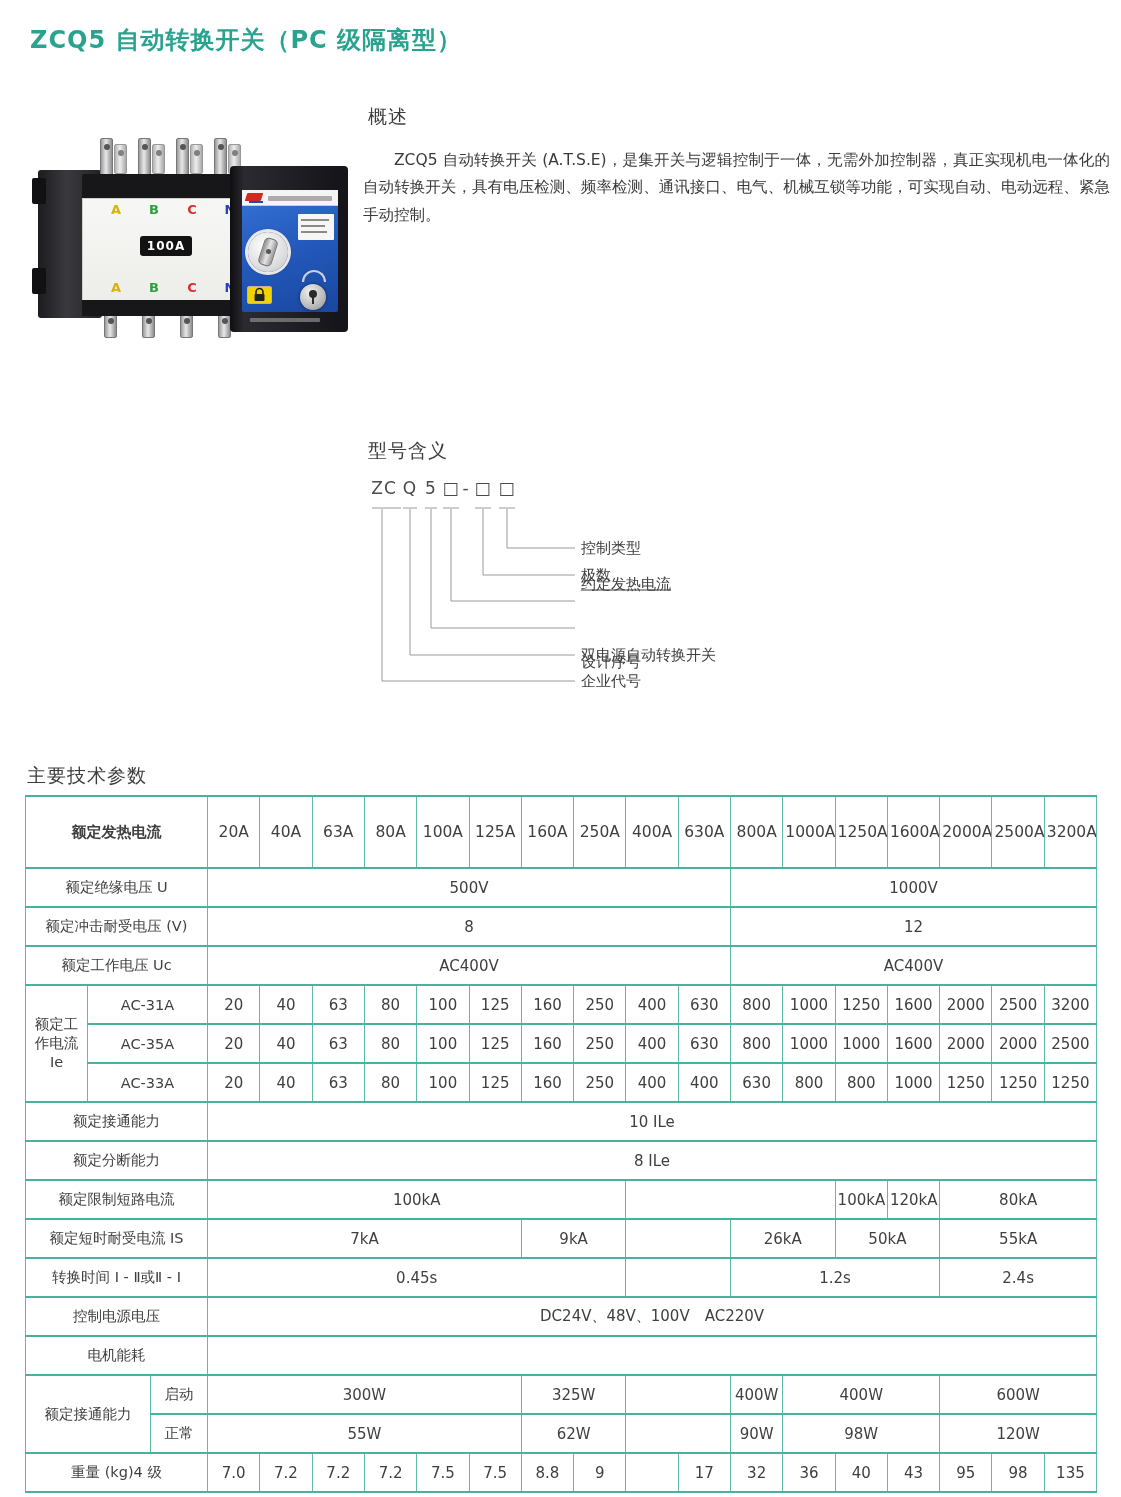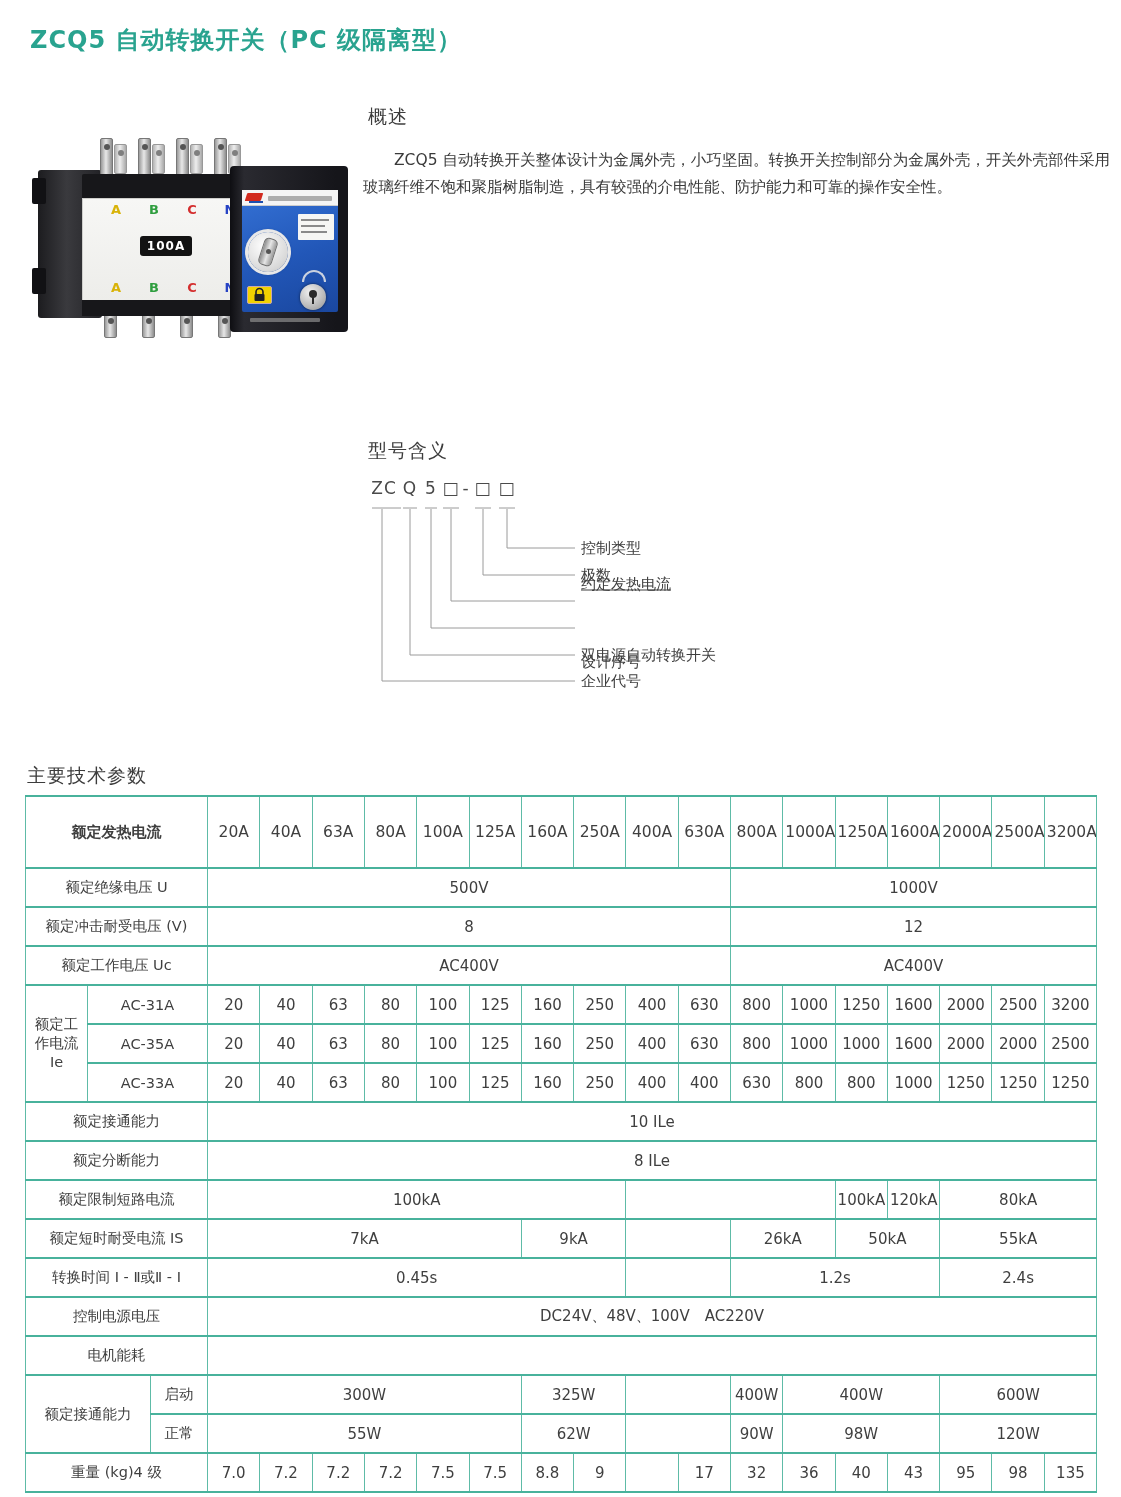--- a/index.html
+++ b/index.html
@@ -172,21 +172,21 @@
   <div class="autoarc"></div>
   <div class="keyhole">
       <span class="kh"></span>
       <span class="ks"></span>
     </div>
   <div class="head-botbar"></div>
 </div>
 
 <h2 class="sec-heading" id="ov-heading">概述</h2>
 <div class="overview">
-  <p>ZCQ5 自动转换开关整体设计为金属外壳，小巧坚固。转换开关控制部分为金属外壳，开关外壳部件采用玻璃纤维不饱和聚脂树脂制造，具有较强的介电性能、防护能力和可靠的操作安全性。</p>
+  <p>ZCQ5 自动转换开关 (A.T.S.E)，是集开关与逻辑控制于一体，无需外加控制器，真正实现机电一体化的自动转换开关，具有电压检测、频率检测、通讯接口、电气、机械互锁等功能，可实现自动、电动远程、紧急手动控制。</p>
 </div>
 
 <h2 class="sec-heading" id="model-heading">型号含义</h2>
 <div class="model-diagram" id="model-diagram">
   <svg id="model-svg" width="500" height="220">
       <line x1="9" y1="30" x2="38" y2="30" stroke="#9a9a9a" stroke-width="1"></line>
       <line x1="40" y1="30" x2="54" y2="30" stroke="#9a9a9a" stroke-width="1"></line>
       <line x1="62" y1="30" x2="74" y2="30" stroke="#9a9a9a" stroke-width="1"></line>
       <line x1="80" y1="30" x2="96" y2="30" stroke="#9a9a9a" stroke-width="1"></line>
       <line x1="112" y1="30" x2="128" y2="30" stroke="#9a9a9a" stroke-width="1"></line>

